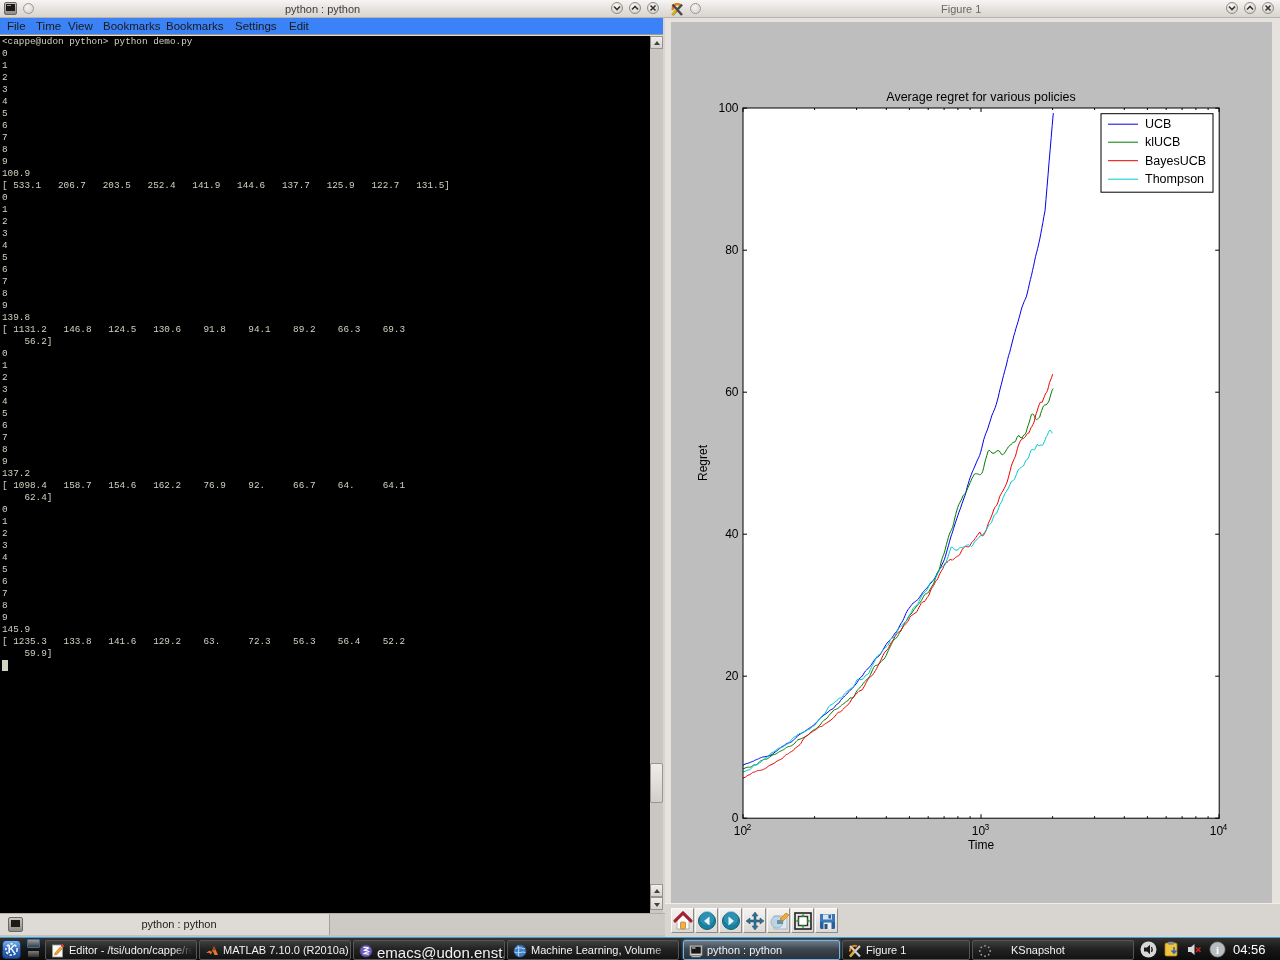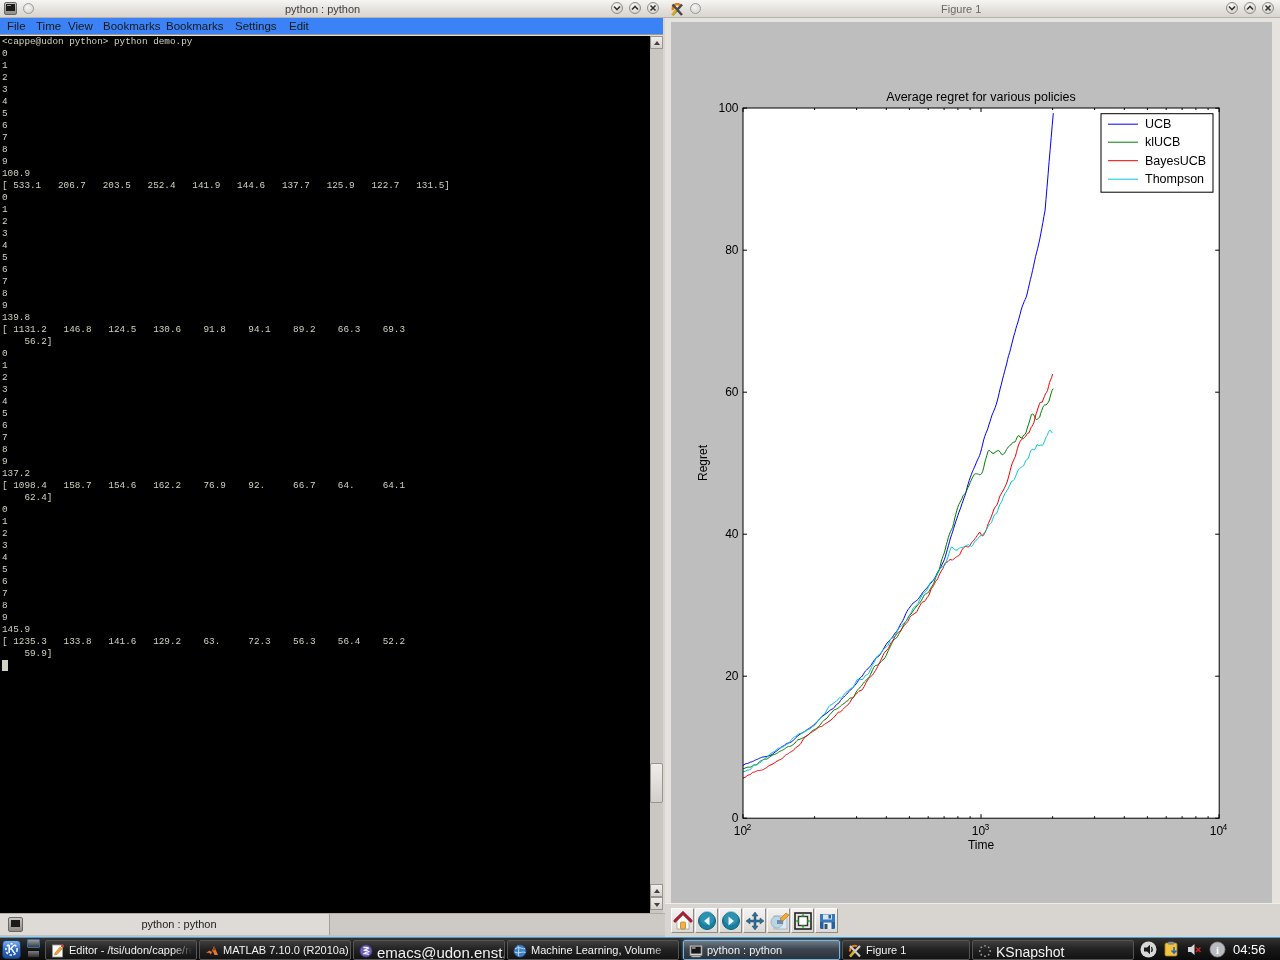--- a/index.html
+++ b/index.html
@@ -388,21 +388,21 @@
             <circle cx="7" cy="1.8" r="0.9"></circle>
             <circle cx="10.7" cy="3.3" r="0.9"></circle>
             <circle cx="12.2" cy="7" r="0.9"></circle>
 <circle cx="10.7" cy="10.7" r="0.9"></circle>
             <circle cx="7" cy="12.2" r="0.9"></circle>
             <circle cx="3.3" cy="10.7" r="0.9"></circle>
 <circle cx="1.8" cy="7" r="0.9"></circle>
             <circle cx="3.3" cy="3.3" r="0.9"></circle>
           </g>
         </svg></div>
-<div style="position:absolute;left:23px;top:3px;font-size:14px;color:#f2f2f2;white-space:nowrap;width:160px;">KSnapshot</div>
+<div style="position:absolute;left:38px;top:3px;font-size:11px;color:#f2f2f2;white-space:nowrap;width:160px;">KSnapshot</div>
 </div>
 <div style="position:absolute;left:1140px;top:3px;width:17px;height:17px;">
 <svg width="17" height="17" viewBox="0 0 17 17">
         <circle cx="8.5" cy="8.5" r="8" fill="#d8d8d8"></circle>
 <path d="M4 6.5 L7 6.5 L10 3.8 L10 13.2 L7 10.5 L4 10.5 Z" fill="#1a1a1a"></path>
 <path d="M11.5 6 Q13 8.5 11.5 11" fill="none" stroke="#1a1a1a" stroke-width="1.2"></path>
       </svg></div>
 <div style="position:absolute;left:1163px;top:3px;width:17px;height:17px;">
 <svg width="17" height="17" viewBox="0 0 17 17">
         <rect x="2" y="2" width="12" height="13" rx="1.5" fill="#f2c33c" stroke="#a8821a" stroke-width="0.8"></rect>

